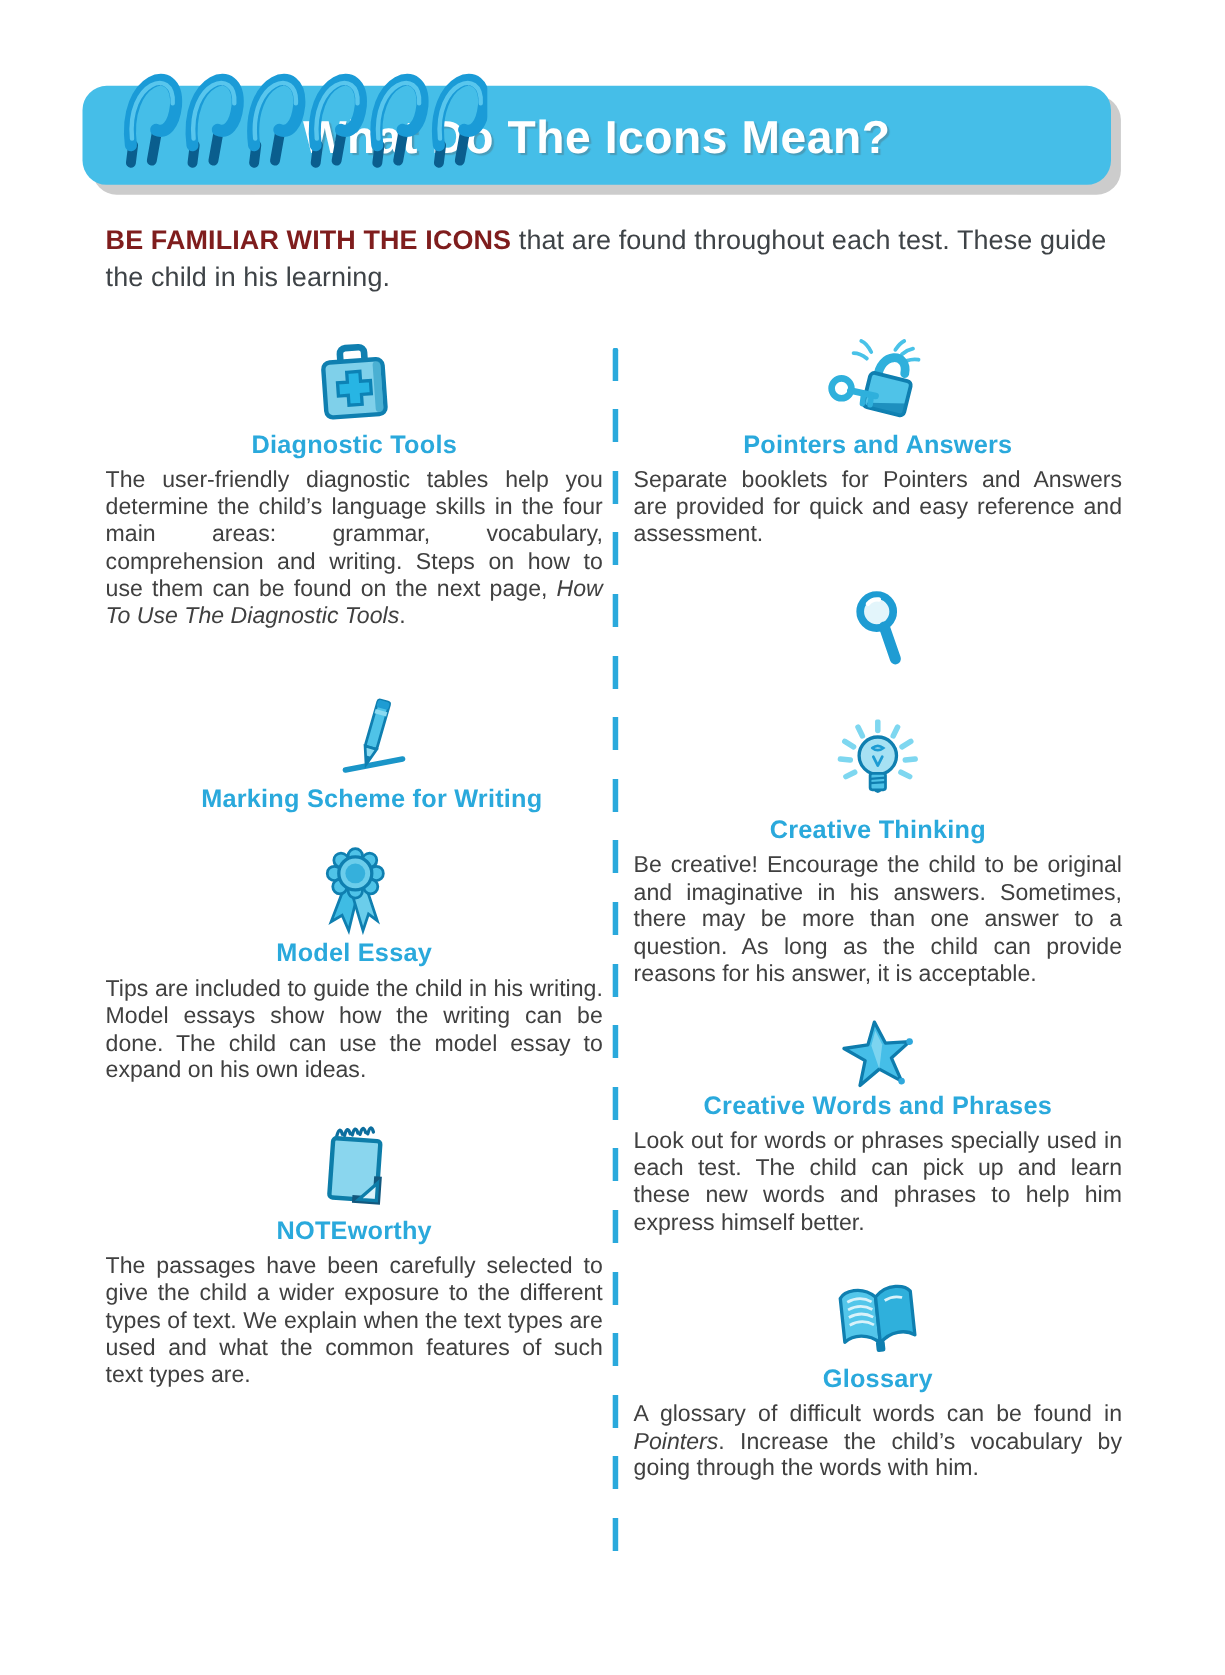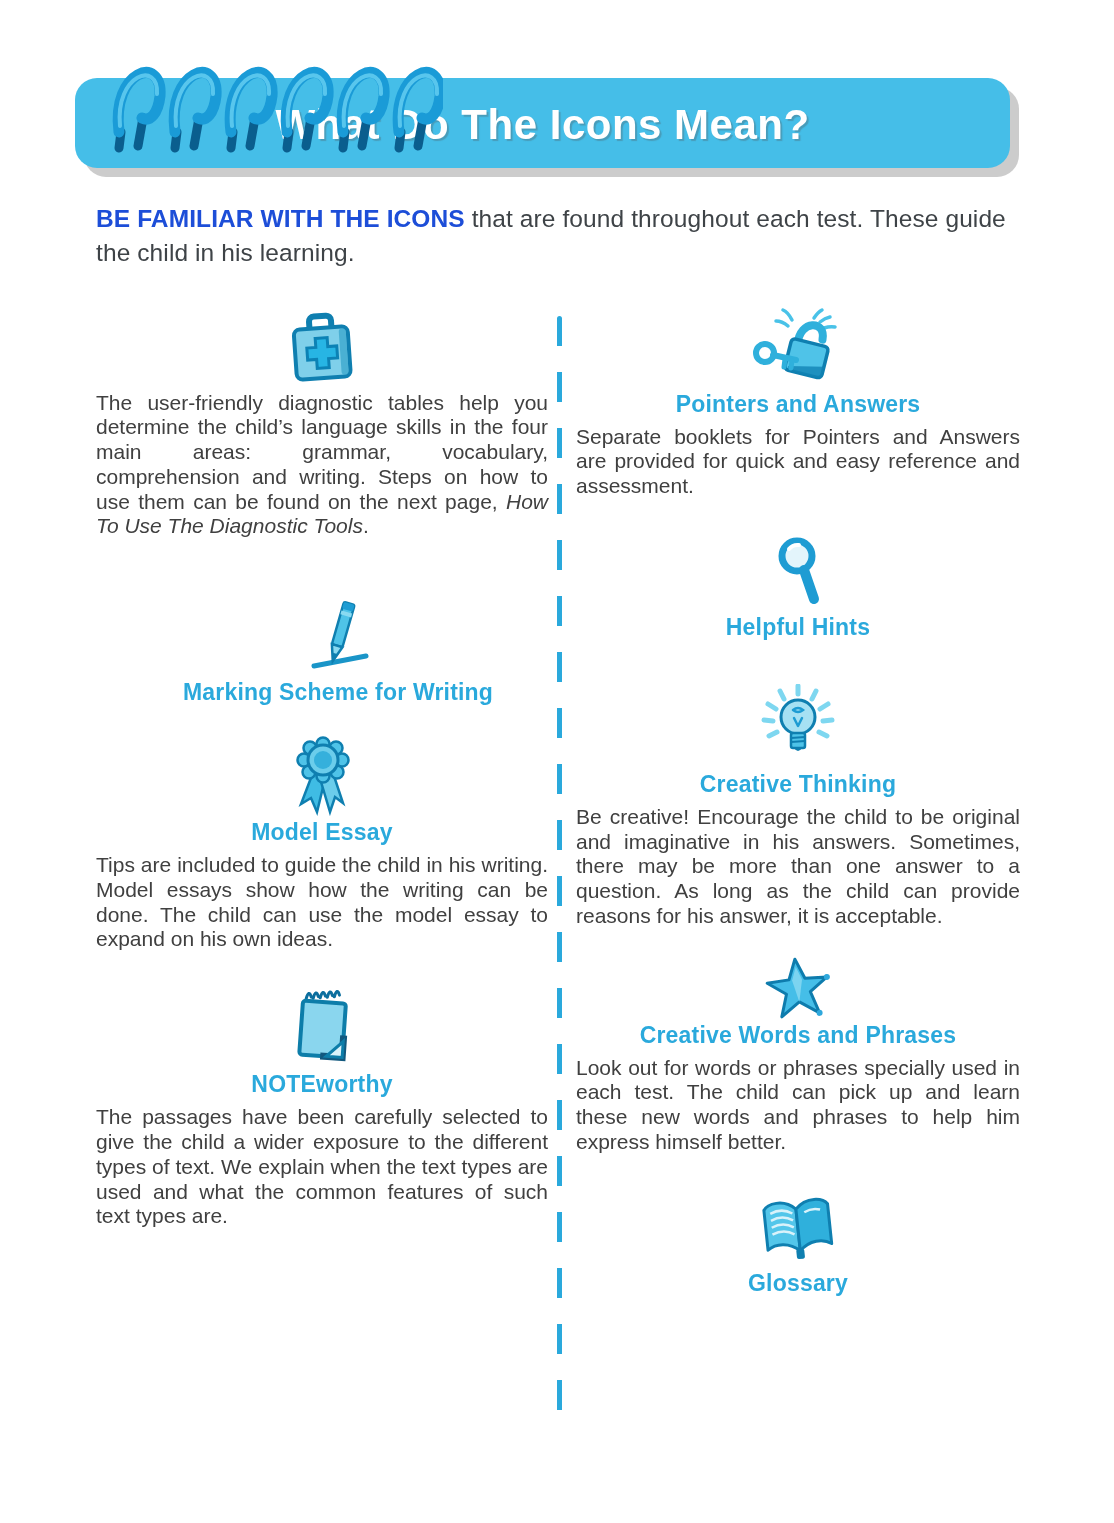--- a/index.html
+++ b/index.html
@@ -36,21 +36,21 @@
   }
 
   
   .intro {
     margin:34px 92px 0 96px;
     font-size:24.5px;
     line-height:1.38;
     color:#3E4347;
     letter-spacing:0.1px;
   }
-  .intro-lead { color:#1d4ed8; font-weight:bold; }
+  .intro-lead { color:#7f1d1d; font-weight:bold; }
 
   
   .columns { display:flex; margin:36px 94px 0 96px; align-items:flex-start; }
   .col-left { width:452px; }
   .col-right { flex:1; }
   .divider {
     width:5px; height:1118px;
     margin:10px 14px 0 9px;
     background:repeating-linear-gradient(to bottom, #2AA9DC 0 30px, transparent 30px 56px);
     border-radius:3px;
@@ -119,20 +119,21 @@
       <div class="sec-icon">
         <svg width="74" height="80" viewBox="0 0 74 80">
           <g transform="rotate(-4 37 42)">
             <rect x="26" y="8" width="22" height="16" rx="5" fill="none" stroke="#0F7FB0" stroke-width="6"></rect>
             <rect x="10" y="20" width="54" height="50" rx="6" fill="#7FD0EA" stroke="#0F7FB0" stroke-width="4"></rect>
             <rect x="55" y="22" width="7" height="46" rx="3" fill="#2E9EC6" opacity="0.65"></rect>
             <path d="M31,30 h12 v9 h9 v12 h-9 v9 h-12 v-9 h-9 v-12 h9 z" fill="#27B5E4" stroke="#0C82B5" stroke-width="3"></path>
           </g>
         </svg>
       </div>
+      <div class="sec-title">Diagnostic Tools</div>
       <p class="sec-body"><span>The user-friendly diagnostic tables help you determine the child’s language skills in the four main areas: grammar, vocabulary, comprehension and writing. Steps on how to use them can be found on the next page, </span><span class="it">How To Use The Diagnostic Tools</span><span>.</span></p>
     </div>
 
     <div class="section mb-28">
       <div class="sec-icon">
         <svg width="80" height="80" viewBox="0 0 80 80">
           <line x1="16" y1="70" x2="68" y2="60" stroke="#1A95C8" stroke-width="5" stroke-linecap="round"></line>
           <g transform="rotate(16 42 38)">
             <rect x="37" y="6" width="11" height="44" rx="2" fill="#4FC3E8" stroke="#0F7FB0" stroke-width="2.5"></rect>
             <rect x="37" y="6" width="11" height="7" rx="2" fill="#1E9CD3"></rect>
@@ -210,21 +211,20 @@
     </div>
 
     <div class="section mb-45">
       <div class="sec-icon">
         <svg width="62" height="76" viewBox="0 0 62 76">
           <circle cx="30" cy="21" r="15" fill="#E3F5FB" stroke="#1E9CD3" stroke-width="7"></circle>
           <path d="M22,14 a11,11 0 0 1 10,-4" fill="none" stroke="#ffffff" stroke-width="4" stroke-linecap="round"></path>
           <line x1="37" y1="35" x2="47" y2="64" stroke="#1E9CD3" stroke-width="10" stroke-linecap="round"></line>
         </svg>
       </div>
-      <div class="sec-title">Helpful Hints</div>
     </div>
 
     <div class="section mb-24">
       <div class="sec-icon">
         <svg width="84" height="84" viewBox="0 0 84 84">
           <g stroke="#7ED7F0" stroke-width="5" stroke-linecap="round">
             <line x1="42" y1="2" x2="42" y2="10"></line>
             <line x1="24" y1="7" x2="28" y2="15"></line>
             <line x1="60" y1="7" x2="56" y2="15"></line>
             <line x1="12" y1="20" x2="20" y2="25"></line>
@@ -267,16 +267,17 @@
           <g transform="rotate(-6 42 38)">
             <path d="M42,18 C30,6 14,10 10,16 L10,56 C18,50 32,50 42,60 Z" fill="#53C6EA" stroke="#0F7FB0" stroke-width="3" stroke-linejoin="round"></path>
             <path d="M42,18 C54,6 70,10 74,16 L74,56 C66,50 52,50 42,60 Z" fill="#2FB0DC" stroke="#0F7FB0" stroke-width="3" stroke-linejoin="round"></path>
             <path d="M16,20 q12,-5 22,2 M16,27 q12,-5 22,2 M16,34 q12,-5 22,2 M16,41 q12,-5 22,2" fill="none" stroke="#D9F2FA" stroke-width="2.5"></path>
             <path d="M50,22 q8,-4 16,-1" fill="none" stroke="#D9F2FA" stroke-width="2.5"></path>
             <rect x="38" y="58" width="8" height="10" rx="2" fill="#0F7FB0"></rect>
           </g>
         </svg>
       </div>
       <div class="sec-title">Glossary</div>
+      <p class="sec-body"><span>A glossary of difficult words can be found in </span><span class="it">Pointers</span><span>. Increase the child’s vocabulary by going through the words with him.</span></p>
     </div>
 
   </div>
 </div>
 
 </body></html>

